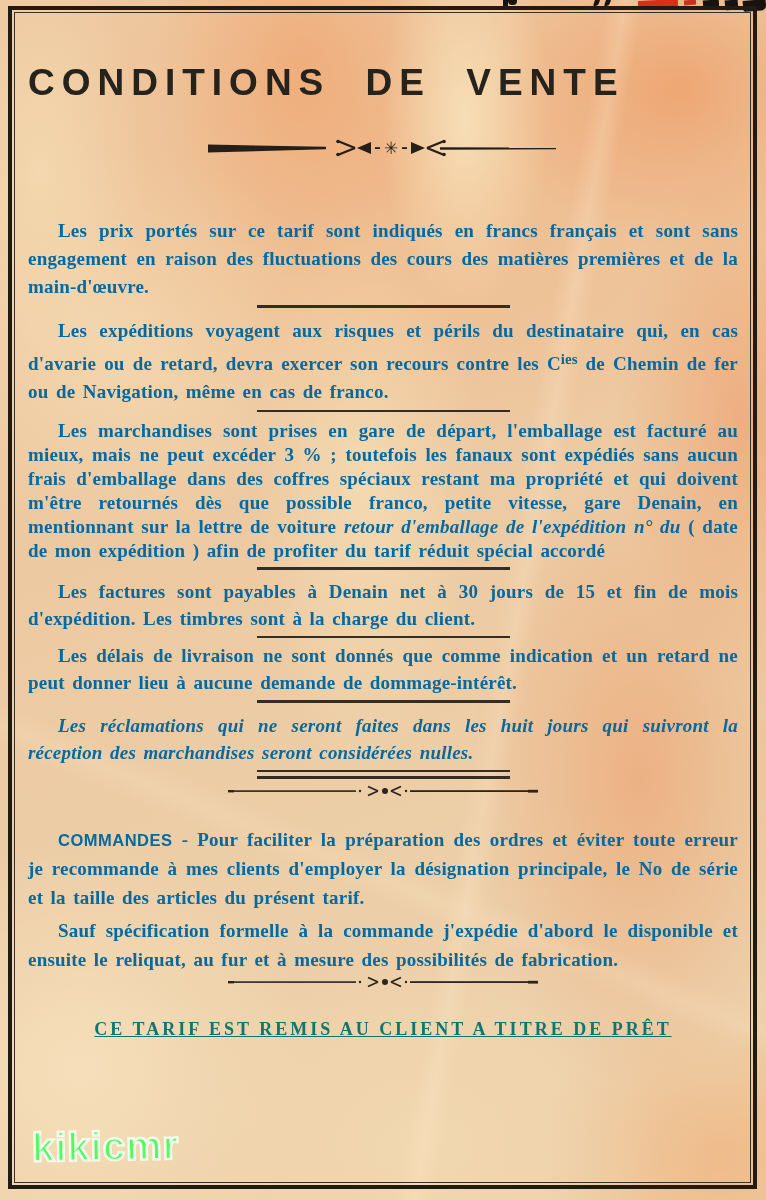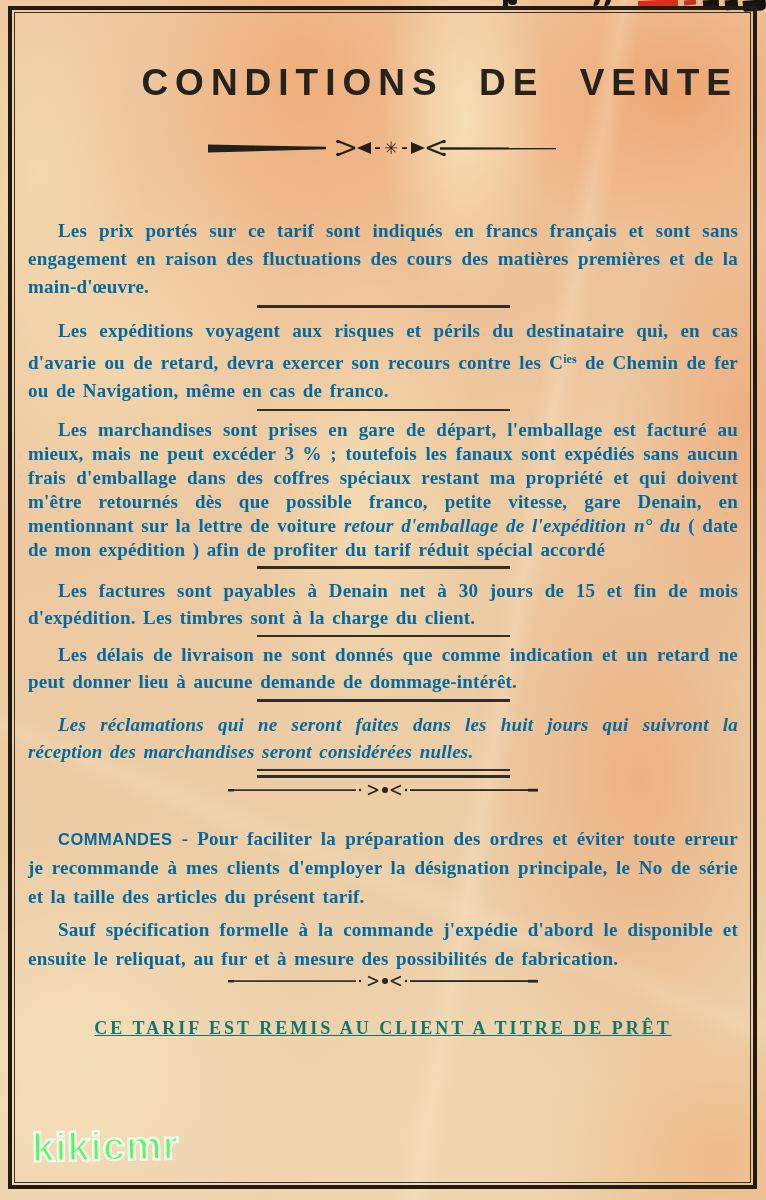--- a/index.html
+++ b/index.html
@@ -21,21 +21,21 @@
       radial-gradient(ellipse 160px 430px at 365px 480px, rgba(247,224,182,.7), rgba(0,0,0,0) 70%),
       radial-gradient(ellipse 320px 320px at 80px 1070px, rgba(247,226,189,.85), rgba(0,0,0,0) 72%),
       radial-gradient(ellipse 340px 260px at 420px 1140px, rgba(245,221,180,.6), rgba(0,0,0,0) 72%),
       radial-gradient(ellipse 260px 220px at 720px 1160px, rgba(240,172,115,.6), rgba(0,0,0,0) 72%),
       linear-gradient(160deg,#eec8a0 0%,#edc9a1 40%,#eccfa8 70%,#edd2ad 100%);
   }
   .frame{position:absolute;left:8px;top:6px;right:9px;bottom:11px;border:4.5px solid #201b14;}
   .frame-inner{position:absolute;inset:2px;border:1.5px solid #3a332a;}
   .content{position:absolute;left:28px;right:28px;top:11px;color:#3a3129;}
   h1{
-    margin:50px 0 0;text-align:right;color:#26221c;
+    margin:50px 0 0;text-align:left;color:#26221c;
     font:bold 37px/44px "Liberation Sans",sans-serif;
     letter-spacing:7px;word-spacing:18px;
   }
   .orn1{display:block;margin:32px auto 0;}
   .orn2{display:block;}
   .para{
     margin:0;text-align:justify;text-indent:30px;
     font:bold 19px/28px "Liberation Serif",serif;
     word-spacing:2.5px;letter-spacing:.2px;color:#0369a1;
   }
@@ -46,21 +46,21 @@
   .p5{margin-top:1px;line-height:27px;}
   .p6{margin-top:9px;line-height:27px;font-style:italic;}
   .p7{margin-top:7px;line-height:27px;text-indent:16px;}
   .p8{margin-top:8px;line-height:27px;}
   .cmd1{margin-top:26px;line-height:29px;}
   .cmd2{margin-top:4px;line-height:29px;}
   .cmd-label{font:bold 16.5px "Liberation Sans",sans-serif;letter-spacing:.5px;}
   .rule{width:253px;height:2.5px;background:#332d25;margin:4px auto;}
   .d2a{margin-top:2px;}
   .d2b{margin-top:0;}
-  sup{font-size:12px;vertical-align:6px;letter-spacing:0;margin-top:34px;}
+  sup{font-size:15px;vertical-align:6px;letter-spacing:0;margin-top:34px;}
   .footer{
     margin-top:26px;text-align:center;color:#0f766e;
     font:bold 18px/26px "Liberation Serif",serif;letter-spacing:3px;text-decoration:underline;
   }
   .watermark{
     position:absolute;left:32px;top:1126px;z-index:6;transform:rotate(-1deg);
     font:bold 40px/40px "Liberation Sans",sans-serif;letter-spacing:1px;
     color:#55f763;-webkit-text-stroke:2.5px rgba(245,255,242,.9);
     text-shadow:0 0 2px rgba(255,255,255,.8);
   }

